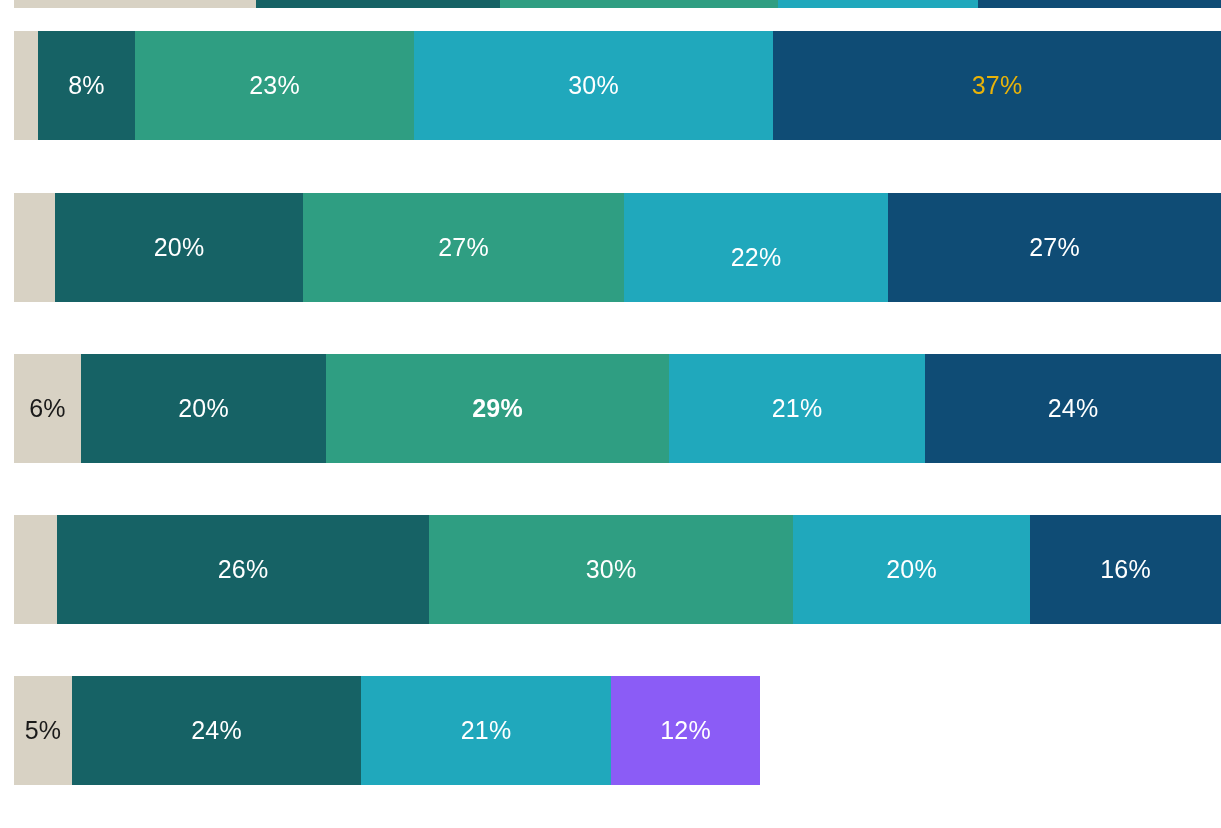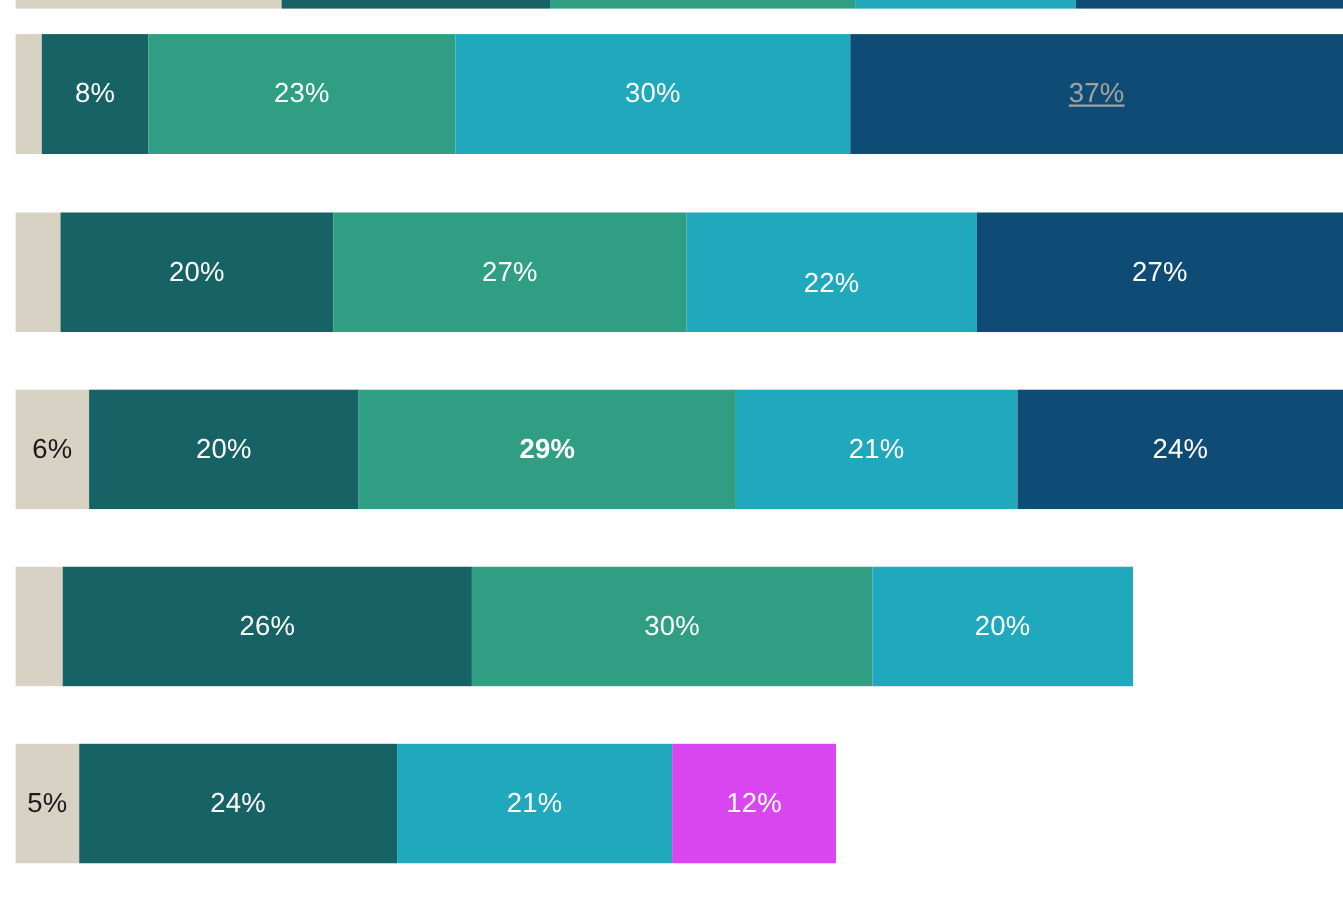--- a/index.html
+++ b/index.html
@@ -63,21 +63,21 @@
       <div class="seg" style="background: rgb(22, 98, 101); width: 97px; flex: 0 0 97px;">
         <span class="seg-label light-text" style="color: rgb(255, 255, 255);">8%</span>
       </div>
       <div class="seg" style="background: rgb(47, 158, 130); width: 279px; flex: 0 0 279px;">
         <span class="seg-label light-text" style="color: rgb(255, 255, 255);">23%</span>
       </div>
       <div class="seg" style="background: rgb(32, 168, 188); width: 359px; flex: 0 0 359px;">
         <span class="seg-label light-text" style="color: rgb(255, 255, 255);">30%</span>
       </div>
       <div class="seg" style="background: rgb(15, 76, 117); width: 448px; flex: 0 0 448px;">
-        <span class="seg-label light-text" style="color: #a3a3a3; text-decoration: underline;">37%</span>
+        <span class="seg-label light-text" style="color: #eab308;">37%</span>
       </div>
     </div>
     <div class="bar-row" style="left: 14px; top: 193px; width: 1207px; height: 109px;">
       <div class="seg" style="background: rgb(216, 210, 196); width: 41px; flex: 0 0 41px;"></div>
       <div class="seg" style="background: rgb(22, 98, 101); width: 248px; flex: 0 0 248px;">
         <span class="seg-label light-text" style="color: rgb(255, 255, 255);">20%</span>
       </div>
       <div class="seg" style="background: rgb(47, 158, 130); width: 321px; flex: 0 0 321px;">
         <span class="seg-label light-text" style="color: rgb(255, 255, 255);">27%</span>
       </div>
@@ -109,28 +109,31 @@
       <div class="seg" style="background: rgb(216, 210, 196); width: 43px; flex: 0 0 43px;"></div>
       <div class="seg" style="background: rgb(22, 98, 101); width: 372px; flex: 0 0 372px;">
         <span class="seg-label light-text" style="color: rgb(255, 255, 255);">26%</span>
       </div>
       <div class="seg" style="background: rgb(47, 158, 130); width: 364px; flex: 0 0 364px;">
         <span class="seg-label light-text" style="color: rgb(255, 255, 255);">30%</span>
       </div>
       <div class="seg" style="background: rgb(32, 168, 188); width: 237px; flex: 0 0 237px;">
         <span class="seg-label light-text" style="color: rgb(255, 255, 255);">20%</span>
       </div>
+      <div class="seg" style="background: rgb(15, 76, 117); width: 191px; flex: 0 0 191px;">
+        <span class="seg-label light-text" style="color: rgb(255, 255, 255);">16%</span>
+      </div>
     </div>
     <div class="bar-row" style="left: 14px; top: 676px; width: 1207px; height: 109px;">
       <div class="seg" style="background: rgb(216, 210, 196); width: 58px; flex: 0 0 58px;">
         <span class="seg-label dark-text" style="color: rgb(26, 26, 26);">5%</span>
       </div>
       <div class="seg" style="background: rgb(22, 98, 101); width: 289px; flex: 0 0 289px;">
         <span class="seg-label light-text" style="color: rgb(255, 255, 255);">24%</span>
       </div>
       <div class="seg" style="background: rgb(32, 168, 188); width: 250px; flex: 0 0 250px;">
         <span class="seg-label light-text" style="color: rgb(255, 255, 255);">21%</span>
       </div>
-      <div class="seg" style="background: #d946ef; width: 149px; flex: 0 0 149px;">
+      <div class="seg" style="background: #8b5cf6; width: 149px; flex: 0 0 149px;">
         <span class="seg-label light-text" style="color: rgb(255, 255, 255);">12%</span>
       </div>
     </div>
   </div>
 
 </body></html>

